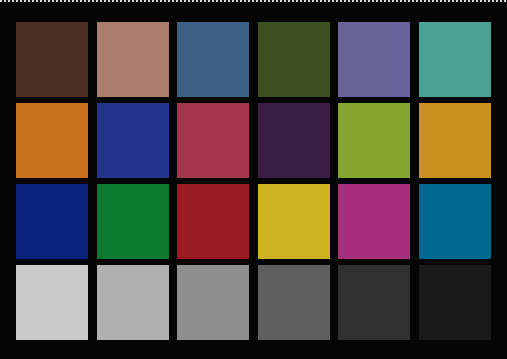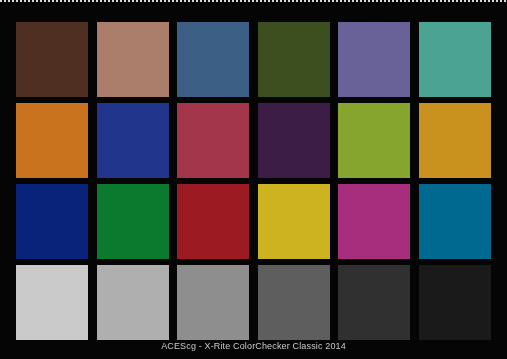--- a/index.html
+++ b/index.html
@@ -94,15 +94,14 @@
       <div class="patch" style="background: rgb(166, 46, 124);"></div>
       <div class="patch" style="background: rgb(0, 105, 143);"></div>
       <div class="patch" style="background: rgb(202, 202, 202);"></div>
       <div class="patch" style="background: rgb(175, 175, 175);"></div>
       <div class="patch" style="background: rgb(142, 142, 142);"></div>
       <div class="patch" style="background: rgb(94, 94, 94);"></div>
       <div class="patch" style="background: rgb(48, 48, 48);"></div>
       <div class="patch" style="background: rgb(26, 26, 26);"></div>
     </div>
 
-  <div id="caption">ACEScg - X-Rite ColorChecker Classic 2014</div>
 
 </div>
 
 </body></html>

